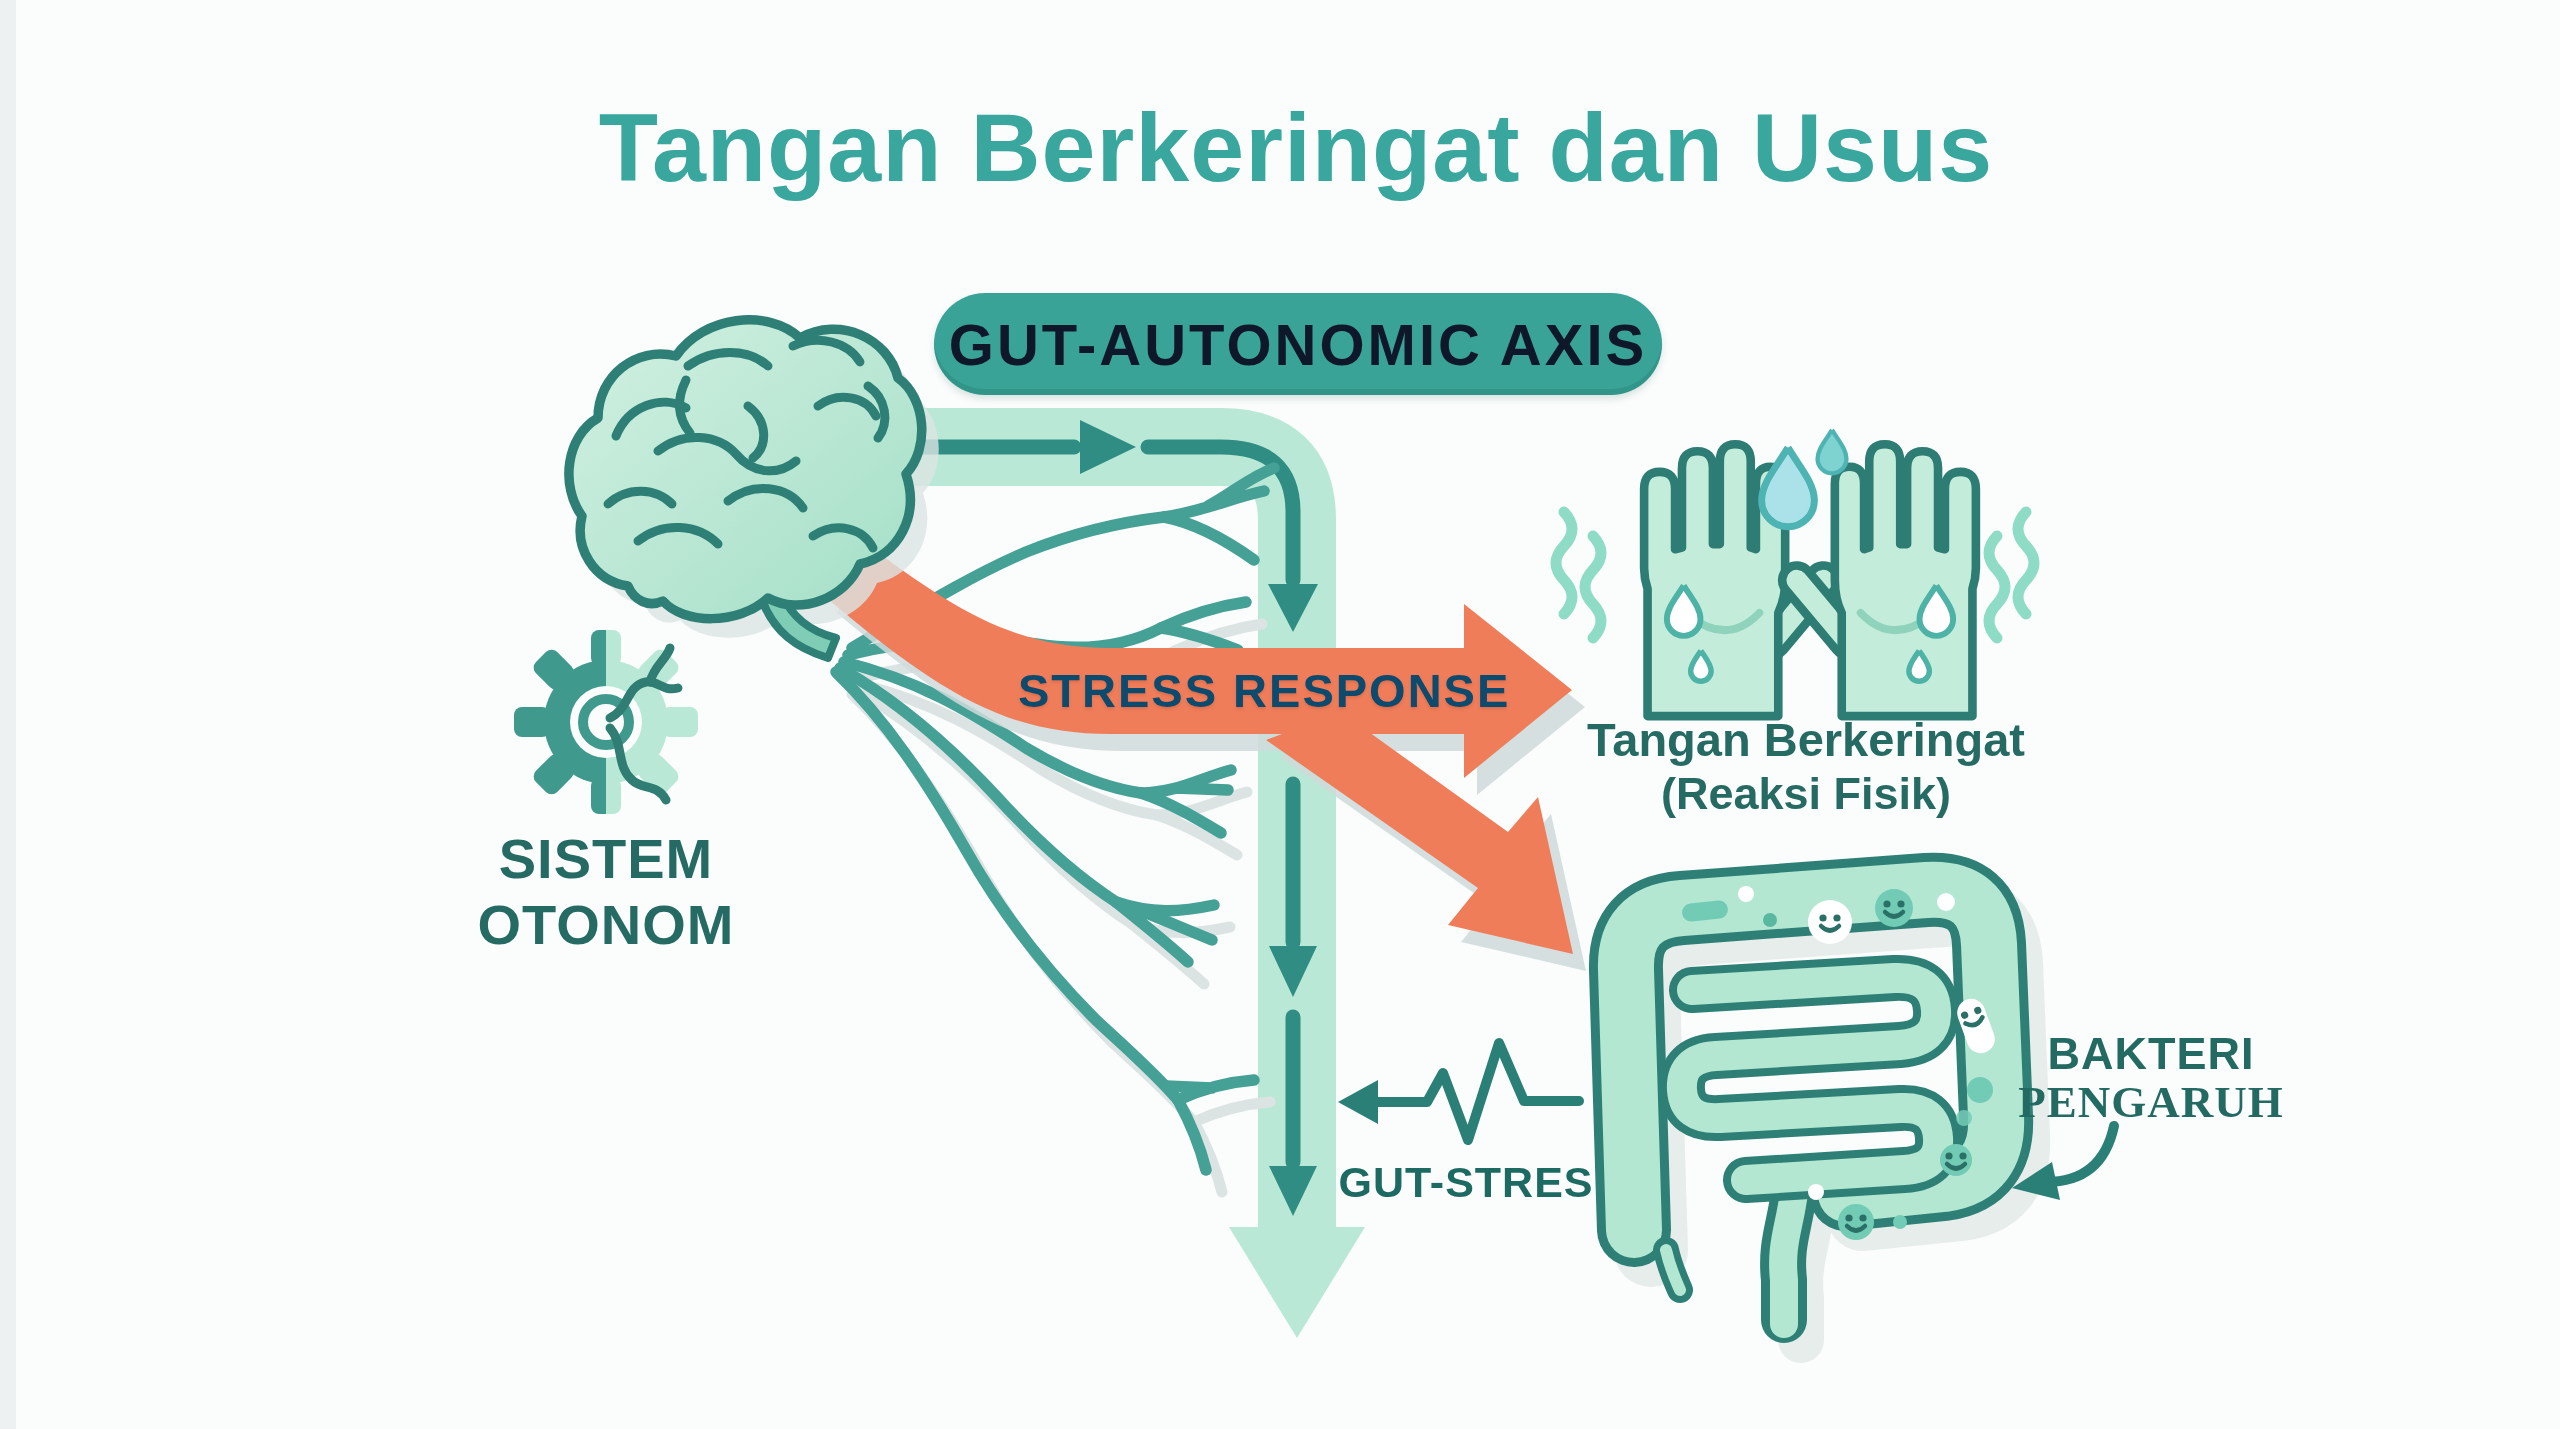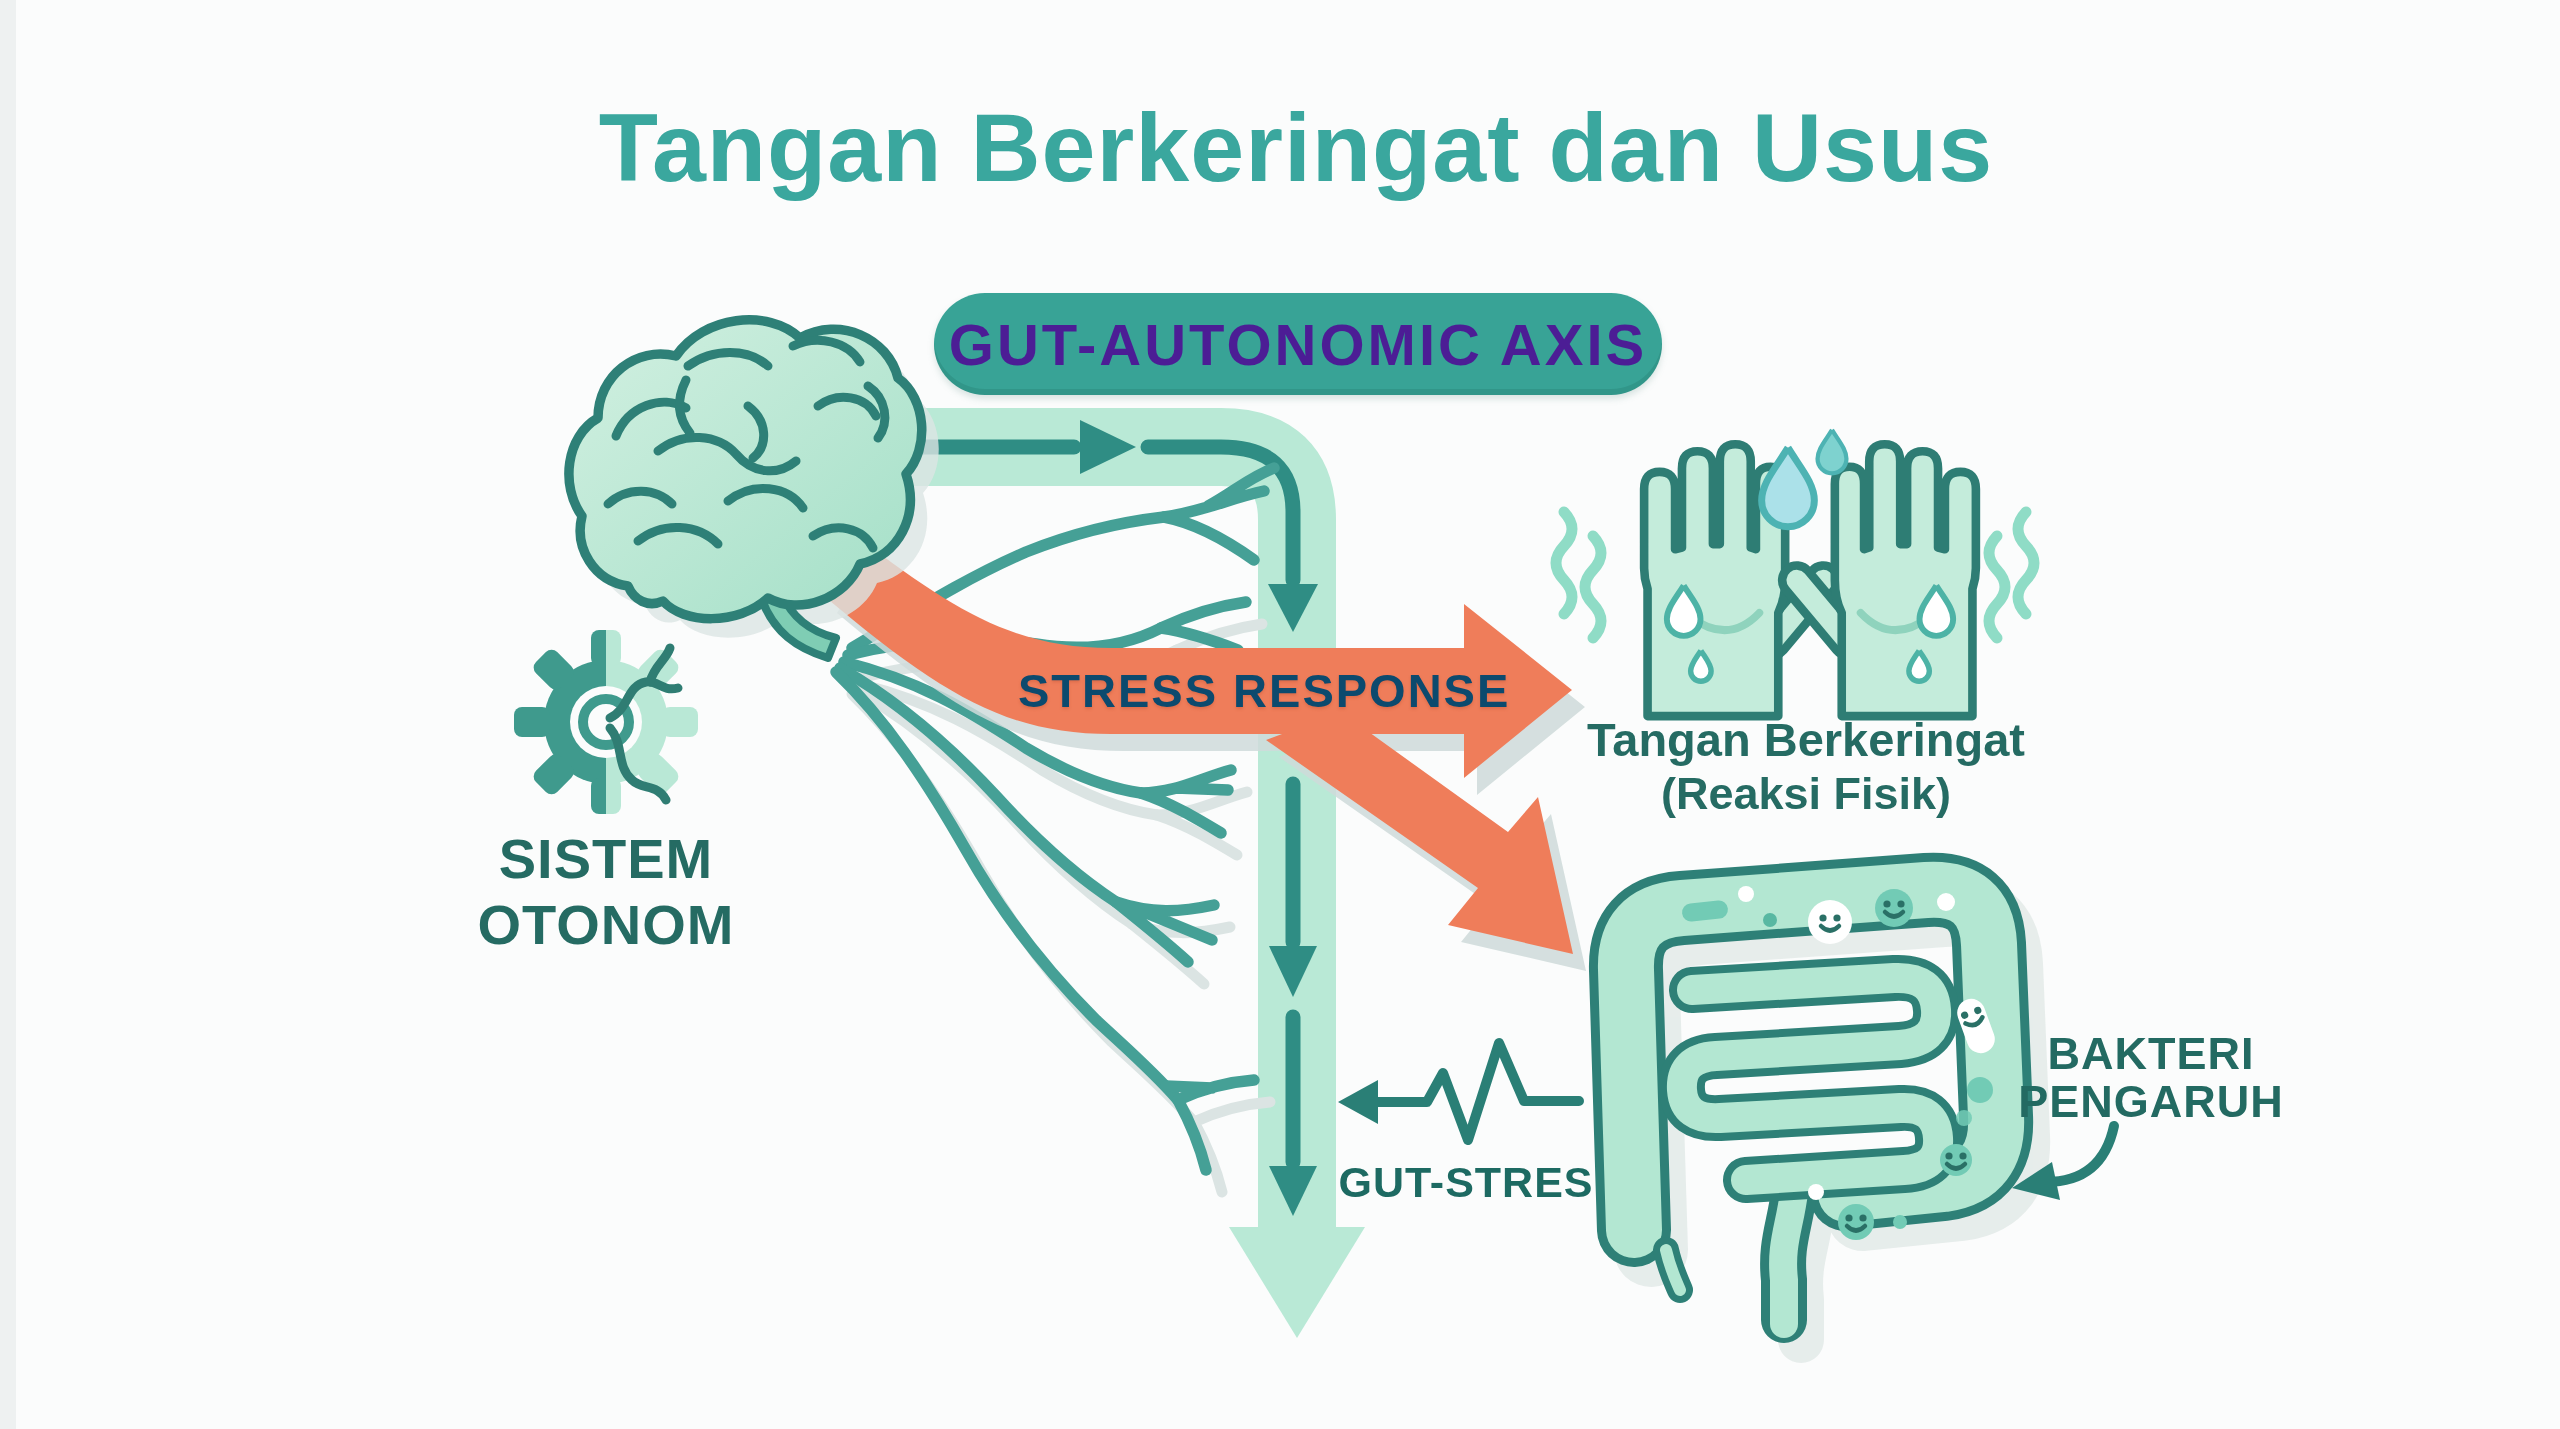--- a/index.html
+++ b/index.html
@@ -5,31 +5,31 @@
   html,body{margin:0;padding:0;background:#eef1f1;}
   .stage{
     position:relative;width:2560px;height:1429px;overflow:hidden;
     background:#fbfcfc;font-family:"Liberation Sans",sans-serif;margin-left:16px;
   }
   .stage svg.art{position:absolute;left:0;top:0;}
   .label{position:absolute;font-weight:700;text-align:center;white-space:nowrap;z-index:5;}
   .title{left:0;right:0;top:92px;font-size:97px;letter-spacing:1px;color:#3aa79e;}
   .pill{
     left:918px;top:293px;width:728px;height:102px;border-radius:52px;
-    background:#38a396;color:#4c1d95;font-size:58px;letter-spacing:3px;
+    background:#38a396;color:#0f172a;font-size:58px;letter-spacing:3px;
     display:flex;align-items:center;justify-content:center;
     box-shadow:inset 0 -6px 0 rgba(0,60,50,.12), 0 4px 6px rgba(120,160,150,.25);
   }
   .sistem{left:430px;top:826px;width:320px;font-size:56px;line-height:66px;color:#256b63;letter-spacing:1px;}
   .stress{left:1002px;top:664px;width:460px;font-size:47px;line-height:54px;color:#0c4a6e;letter-spacing:2px;text-shadow:0 2px 3px rgba(190,80,50,.35);}
   .tangan1{left:1555px;top:712px;width:470px;font-size:47px;color:#256b63;}
   .tangan2{left:1555px;top:768px;width:470px;font-size:45px;color:#256b63;}
   .gutstres{left:1320px;top:1158px;width:260px;font-size:43px;color:#1d6a62;letter-spacing:1px;}
   .bakteri1{left:2000px;top:1028px;width:270px;font-size:45px;color:#236a62;letter-spacing:1px;}
-  .bakteri2{left:2000px;top:1076px;width:270px;font-size:45px;color:#236a62;letter-spacing:1px;}
+  .bakteri2{left:2000px;top:1076px;width:270px;font-size:45px;color:#236a62;letter-spacing:1px;font-family:Liberation Serif, serif;}
 </style>
 </head>
 <body>
 
 <div class="stage">
 
 <svg class="art" width="2560" height="1429" viewBox="0 0 2560 1429">
   <defs>
     <linearGradient id="gbrain" x1="0" y1="0" x2="1" y2="1">
       <stop offset="0" stop-color="#d2f0e1"></stop>

